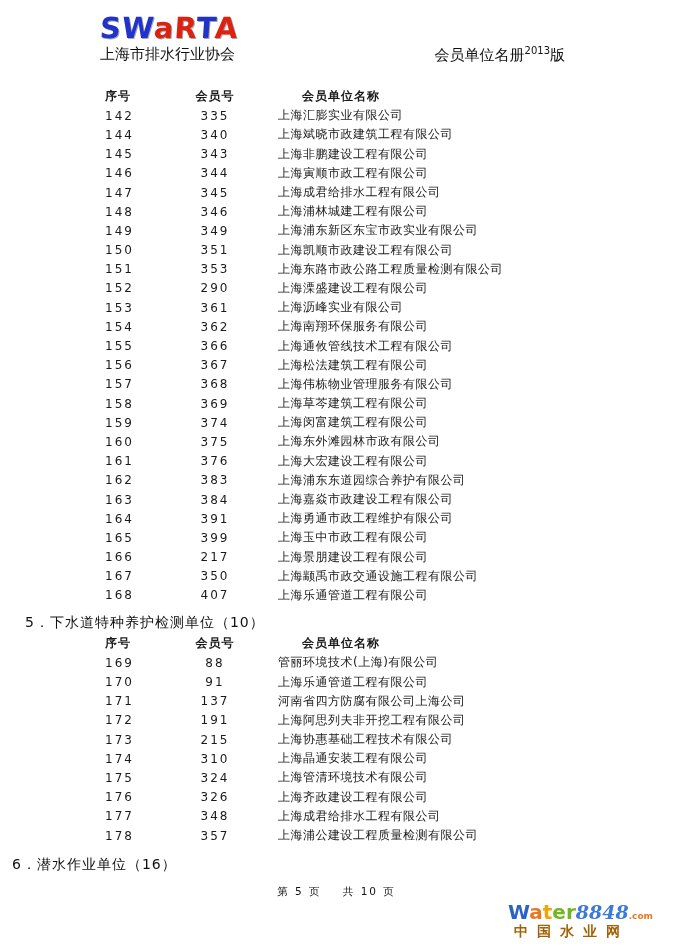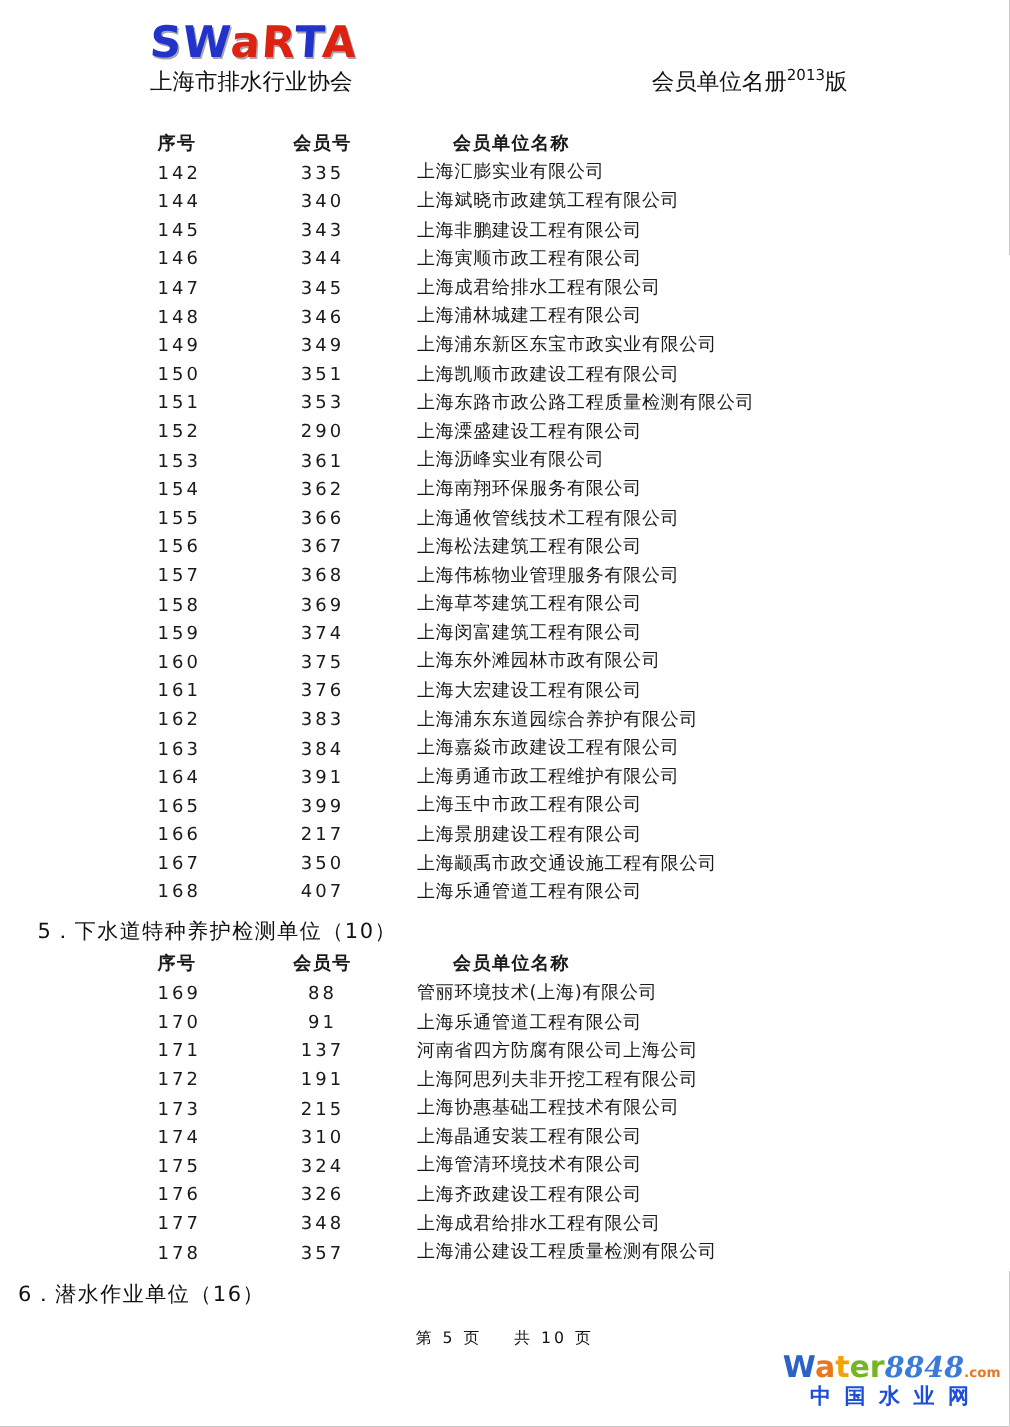--- a/index.html
+++ b/index.html
@@ -39,22 +39,22 @@
     margin:7px 0 2px 25px; height:20px; line-height:20px;
   }
   .section-title.last { margin-left:12px; margin-top:9px; }
   
   .footer {
     position:absolute; left:50%; transform:translateX(-50%);
     bottom:52px; font-size:10.5px; color:#111; letter-spacing:2px;
     white-space:pre;
   }
   .water-logo {
-    position:absolute; right:6px; bottom:12px;
-    text-align:center; line-height:1.1;
+    position:absolute; right:20px; bottom:12px;
+    line-height:1.1;
     font-family:"DejaVu Sans", sans-serif;
   }
   .water-line1 { font-size:20px; font-weight:bold; white-space:nowrap; }
   .water-num { font-style:italic; font-weight:bold; font-family:"DejaVu Serif", serif; font-size:19px; }
   .water-tld { font-size:9px; font-weight:bold; vertical-align:baseline; }
   .water-line2 { font-size:14px; font-weight:bold; letter-spacing:9px; margin-top:1px; padding-left:6px; white-space:nowrap; }
 </style>
 </head>
 <body>
 
@@ -270,16 +270,16 @@
         </div>
       </div>
   </div>
 
   <div class="section-title last">6．潜水作业单位（16）</div>
 
   <div class="footer">第 5 页    共 10 页</div>
 
   <div class="water-logo">
     <div class="water-line1"><span><span style="color: rgb(43, 98, 198);">W</span><span style="color: rgb(232, 119, 34);">a</span><span style="color: rgb(240, 165, 0);">t</span><span style="color: rgb(116, 181, 36);">e</span><span style="color: rgb(116, 181, 36);">r</span></span><span class="water-num" style="color:#3a7ad9">8848</span><span class="water-tld" style="color:#e87722">.com</span></div>
-    <div class="water-line2" style="color:#1d4ed8">中国水业网</div>
+    <div class="water-line2" style="color:#a16207">中国水业网</div>
   </div>
 
 </div>
 
 </body></html>

